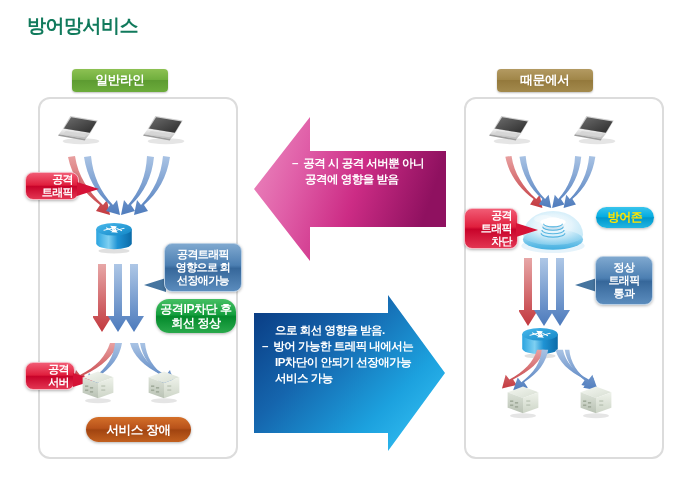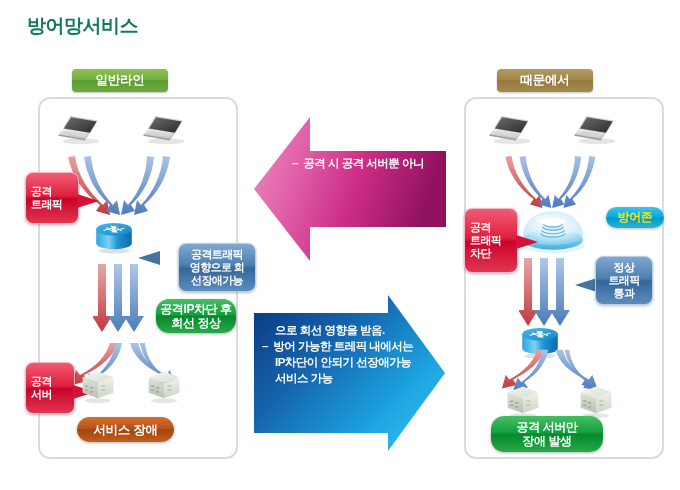--- a/index.html
+++ b/index.html
@@ -61,25 +61,25 @@
 
   
   .flow{pointer-events:none;}
 
   
   .callout-red{
     background:linear-gradient(to bottom,#f15b74 0%,#e01f3d 46%,#c8032a 52%,#e33552 100%);
     border:1px solid #f6b9c4;
     border-radius:8px;
     color:#ffffff;font-weight:bold;
-    text-align:left;
+    text-align:right;
     font-size:11px;line-height:13px;
     letter-spacing:-0.6px;
     box-shadow:0 1px 3px rgba(0,0,0,.3);
-    padding:12px 5px;
+    padding:0 5px;
     white-space:pre-line;
   }
   .tail-red{
     width:0;height:0;
     border-top:7px solid transparent;
     border-bottom:7px solid transparent;
     border-left:22px solid #d51236;
   }
 
   
@@ -239,21 +239,21 @@
       <ellipse cx="28" cy="12" rx="23" ry="8.2" fill="url(#rtTop)"></ellipse>
       <g fill="#ffffff">
         <path d="M14,13 L25,10 L23,7.6 L30,8.2 L26,13.2 L25,11.2 L15,14 Z"></path>
         <path d="M42,11 L31,14 L33,16.4 L26,15.8 L30,10.8 L31,12.8 L41,10 Z"></path>
         <path d="M18,9.5 L26,13.5 L26.5,11 L31,15 L24.5,16.2 L25.5,14.4 L17.5,10.6 Z"></path>
         <path d="M38,14.5 L30,10.5 L29.5,13 L25,9 L31.5,7.8 L30.5,9.6 L38.5,13.4 Z"></path>
       </g>
     </svg>
   </div>
 
-  <div class="abs" style="left:138px;top:243px;display:flex;align-items:flex-start;gap:20px;">
+  <div class="abs" style="left:144px;top:243px;display:flex;align-items:flex-end;">
     <div class="tail-blue-left" style="margin-top:8px;margin-right:-2px;"></div>
     <div class="callout-blue" style="width:66px;">공격트래픽
 영향으로 회
 선장애가능</div>
   </div>
 
   <svg class="abs flow" style="left:93px;top:262px;" width="56" height="76" viewBox="0 0 56 76">
     <defs>
       <linearGradient id="redv" x1="0" y1="0" x2="0" y2="1">
         <stop offset="0" stop-color="#e7a7a7"></stop>
@@ -330,34 +330,34 @@
         <rect x="12" y="21" width="4" height="2"></rect>
           <rect x="12" y="26" width="4" height="2"></rect>
       </g>
       <g fill="#aab5a4" opacity=".7">
         <rect x="26" y="19" width="5" height="1.6"></rect>
           <rect x="26" y="24" width="5" height="1.6"></rect>
       </g>
     </svg>
   </div>
 
-  <div class="abs pill-status-brown" style="left:77px;top:417px;width:97px;height:25px;">서비스 장애</div>
+  <div class="abs pill-status-brown" style="left:86px;top:417px;width:105px;height:25px;">서비스 장애</div>
 
   <svg class="abs bigarrow" style="left:252px;top:115px;" width="195" height="148" viewBox="0 0 195 148">
     <defs>
       <linearGradient id="pinkg" x1="0" y1="0" x2="1" y2="0.25">
         <stop offset="0" stop-color="#ec8cc0"></stop>
         <stop offset="0.30" stop-color="#e05fa8"></stop>
         <stop offset="0.62" stop-color="#cc2c85"></stop>
         <stop offset="1" stop-color="#8f1160"></stop>
       </linearGradient>
     </defs>
     <polygon points="58,2 58,36 194,36 194,112 58,112 58,146 2,74" fill="url(#pinkg)"></polygon>
   </svg>
-  <div class="abs bigarrow-text" style="left:292px;top:155px;width:170px;"><span class="ln">–&nbsp; 공격 시 공격 서버뿐 아니</span></div>
+  <div class="abs bigarrow-text" style="left:292px;top:155px;width:170px;"><span class="ln">–&nbsp; 공격 시 공격 서버뿐 아니</span><span class="hang">공격에 영향을 받음</span></div>
 
   <svg class="abs bigarrow" style="left:252px;top:293px;" width="195" height="160" viewBox="0 0 195 160">
     <defs>
       <linearGradient id="blueg" x1="0" y1="0.1" x2="1" y2="0.9">
         <stop offset="0" stop-color="#0a3d84"></stop>
         <stop offset="0.35" stop-color="#1565ad"></stop>
         <stop offset="0.72" stop-color="#1ca1de"></stop>
         <stop offset="1" stop-color="#37c3f5"></stop>
       </linearGradient>
     </defs>
@@ -432,21 +432,21 @@
     </svg>
   </div>
 
   <div class="abs" style="left:464px;top:208px;display:flex;align-items:center;">
     <div class="callout-red" style="width:42px;">공격
 트래픽
 차단</div>
     <div class="tail-red" style="margin-left:-2px;margin-top:2px;"></div>
   </div>
 
-  <div class="abs pill-cyan" style="left:596px;top:207px;width:58px;height:21px;margin-left:10px;">방어존</div>
+  <div class="abs pill-cyan" style="left:596px;top:207px;width:58px;height:21px;">방어존</div>
 
   <svg class="abs flow" style="left:519px;top:256px;" width="56" height="76" viewBox="0 0 56 76">
     <path d="M5,2 L13,2 L13,54 L19,54 L9,70 L-1,54 L5,54 Z" fill="url(#redv)"></path>
     <path d="M21,2 L29,2 L29,54 L35,54 L25,70 L15,54 L21,54 Z" fill="url(#bluv)"></path>
     <path d="M37,2 L45,2 L45,54 L51,54 L41,70 L31,54 L37,54 Z" fill="url(#bluv)"></path>
   </svg>
 
   <div class="abs" style="left:575px;top:256px;display:flex;align-items:flex-start;">
     <div class="tail-blue-left" style="margin-top:22px;margin-right:-2px;"></div>
     <div class="callout-blue" style="width:46px;">정상
@@ -505,16 +505,14 @@
         <rect x="12" y="21" width="4" height="2"></rect>
           <rect x="12" y="26" width="4" height="2"></rect>
       </g>
       <g fill="#aab5a4" opacity=".7">
         <rect x="26" y="19" width="5" height="1.6"></rect>
           <rect x="26" y="24" width="5" height="1.6"></rect>
       </g>
     </svg>
   </div>
 
-  <div class="abs pill-status-green" style="left:491px;top:416px;width:112px;height:36px;">공격 서버만
-장애 발생</div>
 
 </div>
 
 </body></html>

